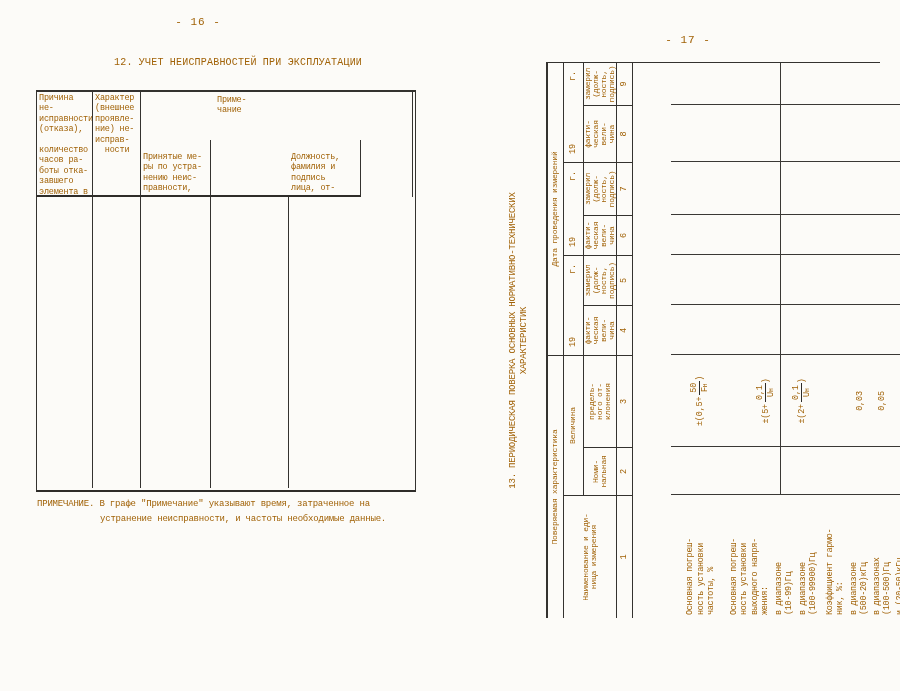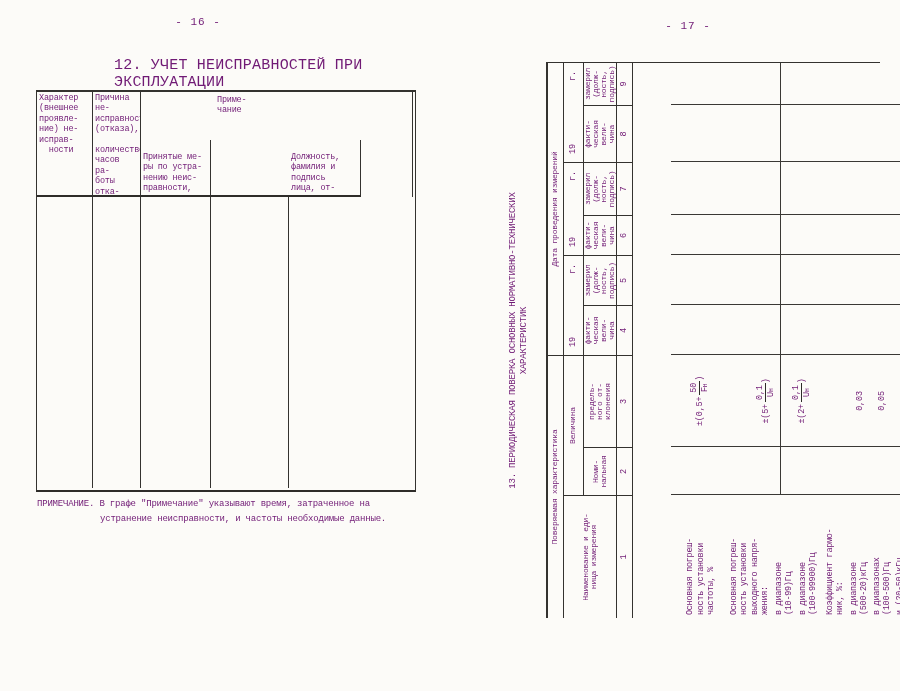--- a/index.html
+++ b/index.html
@@ -1,21 +1,21 @@
 <!DOCTYPE html>
 <html><head>
 <meta charset="utf-8">
 <style>
   html,body{margin:0;padding:0;background:#e8e8e6;}
   .scan{position:relative;width:900px;height:691px;background:#fcfbf8;overflow:hidden;
-        font-family:"Liberation Mono","DejaVu Sans Mono",monospace;color:#701a75;}
+        font-family:"Liberation Mono","DejaVu Sans Mono",monospace;color:#a16207;}
   .abs{position:absolute;}
   
   .pageno{font-size:11px;letter-spacing:1px;text-align:center;}
-  .h12{font-size:15px;letter-spacing:.2px;}
+  .h12{font-size:10px;letter-spacing:.2px;}
   .ft{left:36px;top:90px;width:378px;height:398px;border:1px solid #34322f;
       border-top:2.5px solid #34322f;border-bottom:2px solid #2e2c29;display:grid;
       grid-template-columns:56px 48px 70px 78px 72px 52px;grid-template-rows:105px 291px;}
   .ft .hc{border-right:1px solid #34322f;border-bottom:2px solid #2e2c29;
       font-size:8.5px;line-height:10.4px;letter-spacing:-.2px;padding:1px 1px 0 2px;
       overflow:hidden;white-space:pre-wrap;}
   .ft .hc.last,.ft .bc.last{border-right:none;}
   .ft .hc.c4,.ft .hc.c5{padding-top:12px;margin-top:48px;}
   .ft .hc.c6{padding-top:3px;padding-left:6px;}
   .ft .bc{border-right:1px solid #34322f;}
@@ -55,35 +55,35 @@
 </head>
 <body>
 
 <div class="scan">
 
   <div class="abs" style="left:0;top:0;width:450px;height:691px;">
     <div class="abs pageno" style="left:158px;top:16px;width:80px;">- 16 -</div>
     <div class="abs h12" style="left:114px;top:57px;">12. УЧЕТ НЕИСПРАВНОСТЕЙ ПРИ ЭКСПЛУАТАЦИИ</div>
 
     <div class="abs ft">
-      <div class="gcell hc c2">Характер
-(внешнее
-проявле-
-ние) не-
-исправ-
-  ности</div>
       <div class="gcell hc c3">Причина не-
 исправности
 (отказа),
   количество
 часов ра-
 боты отка-
 завшего
 элемента в
 приборе</div>
+      <div class="gcell hc c2">Характер
+(внешнее
+проявле-
+ние) не-
+исправ-
+  ности</div>
       <div class="gcell hc c4">Принятые ме-
 ры по устра-
 нению неис-
 правности,
 расход ЗИП и
 отметка о
 направлении
 рекламации</div>
       <div class="gcell hc c6 last">Приме-
 чание</div>
@@ -103,21 +103,21 @@
       <div class="bc last"></div>
     </div>
 
     <div class="abs note" style="left:37px;top:497px;width:380px;">
       <div>ПРИМЕЧАНИЕ. В графе "Примечание" указывают время, затраченное на</div>
       <div style="padding-left:63px;">устранение неисправности, и частоты необходимые данные.</div>
     </div>
   </div>
 
   <div class="abs" style="left:450px;top:0;width:450px;height:691px;">
-    <div class="abs pageno" style="left:198px;top:20px;width:80px;">- 17 -</div>
+    <div class="abs pageno" style="left:198px;top:34px;width:80px;">- 17 -</div>
   </div>
 
   <div class="abs rot">
     <div class="t13">
       <div>13. ПЕРИОДИЧЕСКАЯ ПОВЕРКА ОСНОВНЫХ НОРМАТИВНО-ТЕХНИЧЕСКИХ</div>
       <div>ХАРАКТЕРИСТИК</div>
     </div>
 
     <div class="chk">
       <div class="chk-grid">

